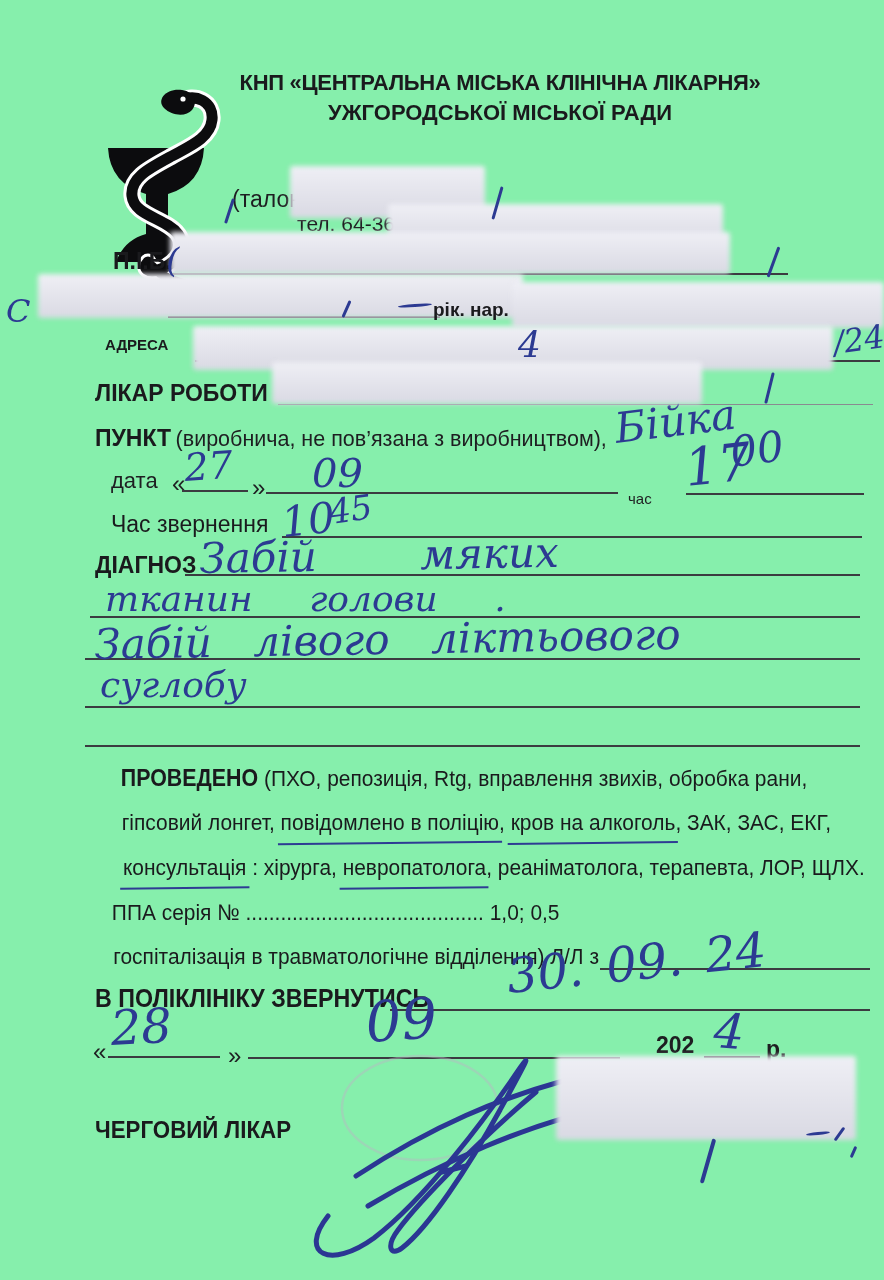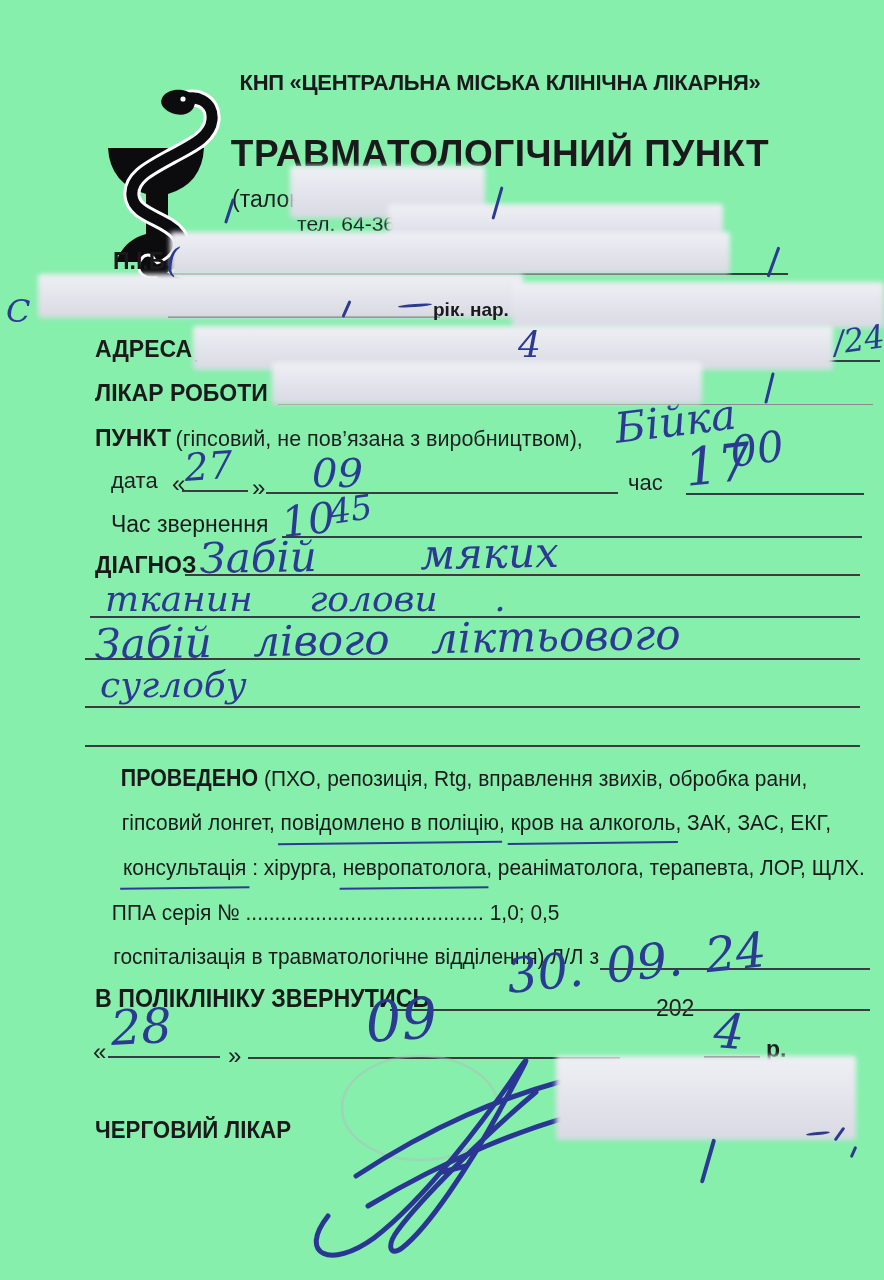--- a/index.html
+++ b/index.html
@@ -35,21 +35,21 @@
       <path d="M16,62 L112,62 Q110,98 76,108 L76,148 Q100,154 106,176 L24,176 Q32,154 54,148 L54,108 Q18,98 16,62 Z" fill="#0c0c0e"></path>
       <path d="M86,16 C104,6 122,16 120,34 C118,52 98,60 80,70 C56,83 38,92 40,110 C42,130 74,132 86,148 C96,162 84,178 66,184 C56,187 50,182 56,176" fill="none" stroke="#ffffff" stroke-width="17" stroke-linecap="round"></path>
       <path d="M86,16 C104,6 122,16 120,34 C118,52 98,60 80,70 C56,83 38,92 40,110 C42,130 74,132 86,148 C96,162 84,178 66,184 C56,187 50,182 56,176" fill="none" stroke="#0c0c0e" stroke-width="11" stroke-linecap="round"></path>
       <path d="M72,22 C64,14 74,2 90,4 C103,6 106,16 100,24 C94,31 80,30 72,22 Z" fill="#0c0c0e"></path>
       <circle cx="91" cy="13" r="2.6" fill="#ffffff"></circle>
       <path d="M60,180 C70,192 86,196 100,200" fill="none" stroke="#0c0c0e" stroke-width="9" stroke-linecap="round"></path>
     </svg>
   </div>
 
   <div class="lbl center" style="left:200px;top:70px;width:600px;font-size:22px;letter-spacing:-0.3px">КНП «ЦЕНТРАЛЬНА МІСЬКА КЛІНІЧНА ЛІКАРНЯ»</div>
-  <div class="lbl center" style="left:190px;top:133px;width:620px;font-size:37px;letter-spacing:0.5px">ТРАВМАТОЛОГІЧНИЙ ПУНКТ</div>
+  <div class="lbl center" style="left:200px;top:100px;width:600px;font-size:22px">УЖГОРОДСЬКОЇ МІСЬКОЇ РАДИ</div>
 
   <div class="txt" style="left:232px;top:186px;font-size:23px;z-index:2">(талон №</div>
   <div class="txt" style="left:297px;top:212px;font-size:21px;z-index:2">тел. 64-36-70</div>
 
   <div class="stroke" style="left:228px;top:198px;width:3px;height:26px;transform:rotate(18deg)"></div>
   <div class="stroke" style="left:496px;top:186px;width:3px;height:34px;transform:rotate(16deg)"></div>
 
   <div class="redact" style="left:290px;top:166px;width:195px;height:52px"></div>
   <div class="redact" style="left:388px;top:204px;width:335px;height:42px"></div>
   <div class="redact" style="left:170px;top:232px;width:560px;height:42px"></div>
@@ -62,43 +62,43 @@
   <div class="hand" style="left:166px;top:240px;font-size:34px;z-index:4">(</div>
   <div class="line" style="left:168px;top:273px;width:620px"></div>
   <div class="stroke" style="left:772px;top:246px;width:3px;height:32px;transform:rotate(20deg)"></div>
 
   <div class="hand" style="left:6px;top:292px;font-size:32px;z-index:4">С</div>
   <div class="line" style="left:168px;top:316px;width:272px"></div>
   <div class="stroke" style="left:398px;top:304px;width:34px;height:3px;border-radius:50%;transform:rotate(-4deg)"></div>
   <div class="stroke" style="left:345px;top:300px;width:3px;height:18px;transform:rotate(24deg)"></div>
   <div class="lbl" style="left:433px;top:299px;font-size:19px;z-index:4">рік. нар.</div>
 
-  <div class="lbl" style="left:95px;top:336px;font-size:23px;z-index:4">АДРЕСА</div>
+  <div class="lbl" style="left:105px;top:336px;font-size:15px;z-index:4">АДРЕСА</div>
   <div class="line" style="left:195px;top:360px;width:685px"></div>
   <div class="hand" style="left:518px;top:324px;font-size:36px;z-index:4">4</div>
   <div class="hand" style="left:836px;top:324px;font-size:32px;z-index:5;transform:rotate(-8deg)">/24</div>
 
   <div class="lbl" style="left:95px;top:380px;font-size:23px;z-index:4">ЛІКАР РОБОТИ</div>
   <div class="line thin" style="left:278px;top:404px;width:595px"></div>
   <div class="stroke" style="left:768px;top:372px;width:3px;height:32px;transform:rotate(14deg)"></div>
 
   <div class="abs" style="left:95px;top:425px;z-index:2;white-space:nowrap">
     <span class="lbl" style="position:static;font-size:23px">ПУНКТ</span>
-    <span class="txt" style="position:static;font-size:21.5px">(гіпсовий, не пов’язана з виробництвом),</span>
+    <span class="txt" style="position:static;font-size:21.5px">(виробнича, не пов’язана з виробництвом),</span>
   </div>
   <div class="hand" style="left:618px;top:404px;font-size:42px;transform:rotate(-7deg)">Бійка</div>
 
   <div class="txt" style="left:111px;top:468px;font-size:22px">дата</div>
   <div class="txt" style="left:172px;top:470px;font-size:24px">«</div>
   <div class="hand" style="left:186px;top:446px;font-size:38px;transform:rotate(-4deg)">27</div>
   <div class="line" style="left:182px;top:490px;width:66px"></div>
   <div class="txt" style="left:252px;top:474px;font-size:24px">»</div>
   <div class="line" style="left:266px;top:492px;width:352px"></div>
   <div class="hand" style="left:312px;top:450px;font-size:40px">09</div>
-  <div class="txt" style="left:628px;top:470px;font-size:22px">час</div>
+  <div class="txt" style="left:628px;top:490px;font-size:15px">час</div>
   <div class="line" style="left:686px;top:493px;width:178px"></div>
   <div class="hand" style="left:688px;top:438px;font-size:52px;transform:rotate(-6deg)">17</div>
   <div class="hand" style="left:734px;top:428px;font-size:42px;transform:rotate(-8deg)">00</div>
 
   <div class="lbl" style="left:111px;top:511px;font-size:23px;font-weight:400;color:#1a1a1d">Час звернення</div>
   <div class="line" style="left:282px;top:536px;width:580px"></div>
   <div class="hand" style="left:284px;top:498px;font-size:42px;transform:rotate(-6deg)">10</div>
   <div class="hand" style="left:332px;top:492px;font-size:34px;transform:rotate(-8deg)">45</div>
 
   <div class="lbl" style="left:95px;top:552px;font-size:23px">ДІАГНОЗ</div>
@@ -133,21 +133,21 @@
   <div class="lbl cond" style="left:95px;top:984px;font-size:25px">В ПОЛІКЛІНІКУ ЗВЕРНУТИСЬ</div>
   <div class="line" style="left:390px;top:1009px;width:480px"></div>
   <div class="hand" style="left:510px;top:948px;font-size:48px;transform:rotate(-6deg);word-spacing:8px">30. 09. 24</div>
 
   <div class="txt" style="left:93px;top:1038px;font-size:24px">«</div>
   <div class="hand" style="left:112px;top:1000px;font-size:48px;transform:rotate(-3deg)">28</div>
   <div class="line" style="left:108px;top:1056px;width:112px"></div>
   <div class="txt" style="left:228px;top:1042px;font-size:24px">»</div>
   <div class="line" style="left:248px;top:1057px;width:372px"></div>
   <div class="hand" style="left:368px;top:990px;font-size:56px;transform:rotate(-4deg)">09</div>
-  <div class="txt" style="left:656px;top:995px;font-size:23px;font-weight:400">202</div>
+  <div class="txt" style="left:656px;top:1032px;font-size:23px;font-weight:700">202</div>
   <div class="line" style="left:704px;top:1056px;width:56px"></div>
   <div class="hand" style="left:712px;top:1002px;font-size:48px;transform:rotate(4deg)">4</div>
   <div class="txt" style="left:766px;top:1036px;font-size:23px;font-weight:700">р.</div>
 
   <div class="lbl cond" style="left:95px;top:1116px;font-size:24px">ЧЕРГОВИЙ ЛІКАР</div>
 
   <div class="abs" style="left:290px;top:1048px;width:330px;height:225px;z-index:2">
     <svg width="330" height="225" viewBox="0 0 330 225">
       <ellipse cx="130" cy="60" rx="78" ry="52" fill="none" stroke="#b9b9c4" stroke-width="2.5" opacity="0.45"></ellipse>
       <path d="M38,168 C8,206 40,222 84,190 C136,150 196,70 230,20 C242,3 236,14 210,62 C178,120 138,180 112,200 C100,209 96,198 108,182 C130,152 196,86 246,44" fill="none" stroke="#2b3693" stroke-width="5" stroke-linecap="round"></path>

